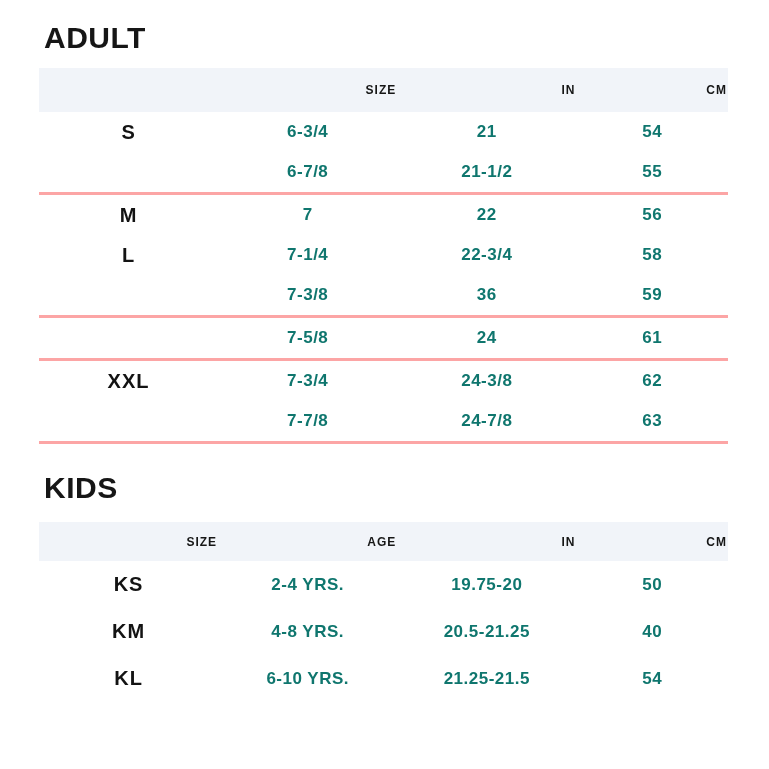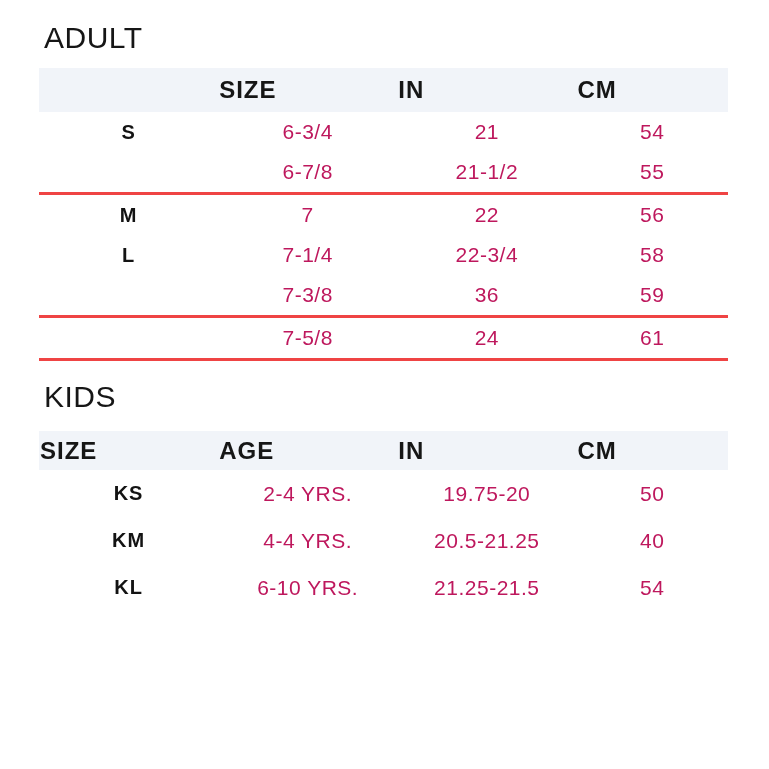--- a/index.html
+++ b/index.html
@@ -7,58 +7,58 @@
     width: 769px; height: 769px;
     font-family: "Liberation Sans", "DejaVu Sans", sans-serif;
     color: #161616;
     overflow: hidden;
   }
   .page { box-sizing: border-box; width: 769px; padding: 22px 40px 0 39px; }
 
   .section-title {
     margin: 0 0 14px 5px;
     font-size: 30px; line-height: 32px;
-    font-weight: 400; letter-spacing: 0.5px;
+    font-weight: 700; letter-spacing: 0.5px;
     color: #161616;
   }
-  .section-title.kids { margin-top: 20px; margin-bottom: 18px; }
+  .section-title.kids { margin-top: 28px; margin-bottom: 18px; }
 
   table.size-table {
     border-collapse: collapse;
     width: 689px;
     table-layout: fixed;
   }
   col.c1 { width: 26%; } col.c2 { width: 26%; }
   col.c3 { width: 26%; } col.c4 { width: 22%; }
 
   .size-table th {
     background: #f1f4f9;
     height: 42px;
-    font-size: 24px; font-weight: 700;
+    font-size: 12px; font-weight: 700;
     letter-spacing: 1px;
     color: #161616;
-    text-align: left;
+    text-align: right;
   }
   .size-table.kids th { height: 37px; }
 
   .size-table td {
     height: 38px;
     text-align: center;
-    font-size: 21px;
-    font-weight: 400;
+    font-size: 17px;
+    font-weight: 700;
     letter-spacing: 0.5px;
-    color: #be185d;
+    color: #0f766e;
   }
   .size-table td.lbl {
     font-weight: 700;
     font-size: 20px;
     letter-spacing: 1px;
     color: #131313;
   }
-  tr.group-end td { border-bottom: 3px solid #ef4444; }
+  tr.group-end td { border-bottom: 3px solid #fca5a5; }
 
   .size-table.kids td { height: 45px; }
 </style>
 </head>
 <body>
 
 <div class="page">
 
   <h1 class="section-title">ADULT</h1>
 
@@ -111,20 +111,32 @@
         <td>59</td>
       </tr>
 
       <tr class="group-end">
         <td class="lbl"></td>
         <td>7-5/8</td>
         <td>24</td>
         <td>61</td>
       </tr>
 
+      <tr>
+        <td class="lbl">XXL</td>
+        <td>7-3/4</td>
+        <td>24-3/8</td>
+        <td>62</td>
+      </tr>
+      <tr class="group-end">
+        <td class="lbl"></td>
+        <td>7-7/8</td>
+        <td>24-7/8</td>
+        <td>63</td>
+      </tr>
     </tbody>
   </table>
 
   <h2 class="section-title kids">KIDS</h2>
 
   <table class="size-table kids">
     <colgroup>
         <col class="c1">
         <col class="c2">
         <col class="c3">
@@ -140,21 +152,21 @@
     </thead>
     <tbody>
       <tr>
         <td class="lbl">KS</td>
         <td>2-4 YRS.</td>
         <td>19.75-20</td>
         <td>50</td>
       </tr>
       <tr>
         <td class="lbl">KM</td>
-        <td>4-4 YRS.</td>
+        <td>4-8 YRS.</td>
         <td>20.5-21.25</td>
         <td>40</td>
       </tr>
       <tr>
         <td class="lbl">KL</td>
         <td>6-10 YRS.</td>
         <td>21.25-21.5</td>
         <td>54</td>
       </tr>
     </tbody>

